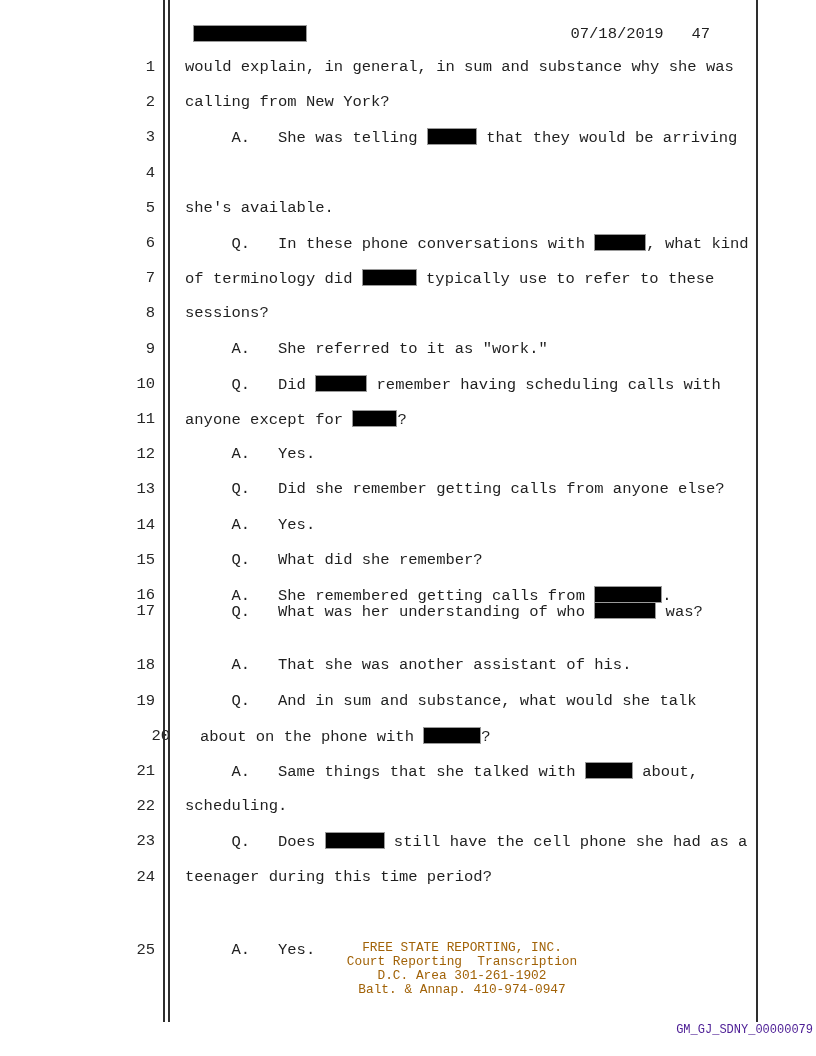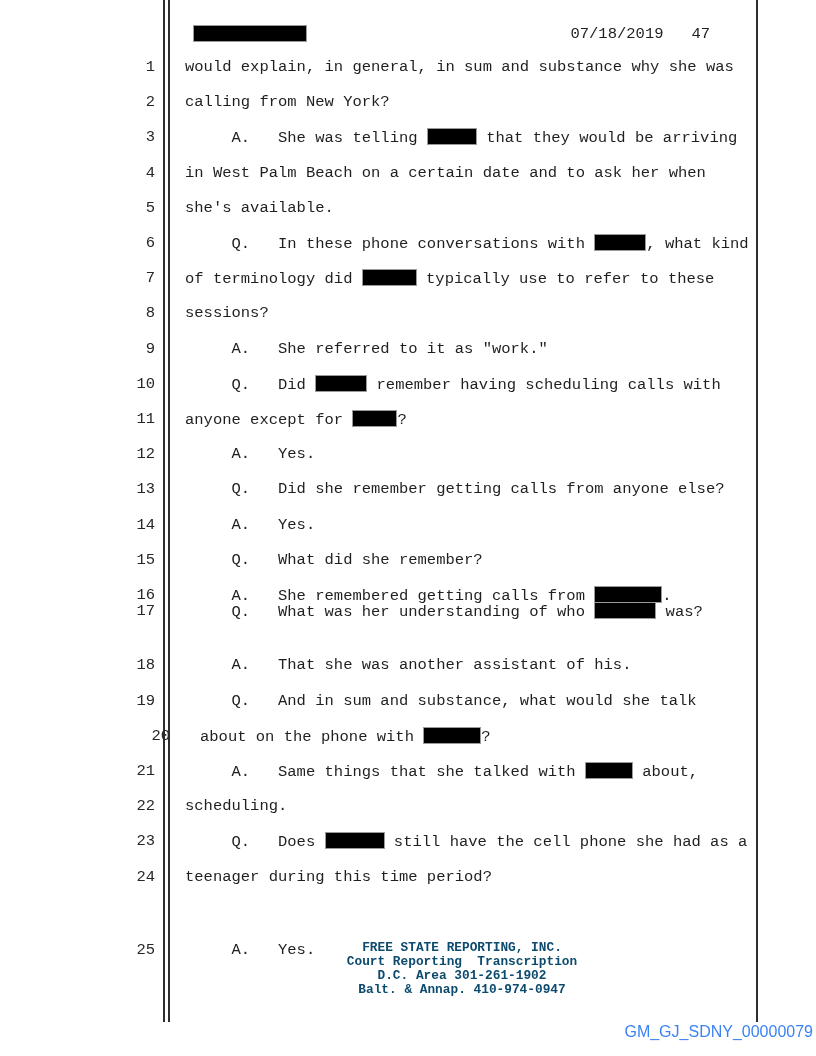--- a/index.html
+++ b/index.html
@@ -28,27 +28,27 @@
     position:absolute;left:112px;width:43px;
     text-align:right;font-size:15.5px;color:#262626;
   }
   .txt{position:absolute;left:185px;white-space:pre;font-size:15.5px;}
   .redact{
     display:inline-block;height:17px;background:#000;
     border:1px solid #9a9a9a;box-sizing:border-box;vertical-align:-3px;
   }
   .footer{
     position:absolute;left:160px;width:604px;top:941px;
-    text-align:center;font-size:12.8px;line-height:14px;color:#0c4a6e;font-weight:bold;
+    text-align:center;font-size:12.8px;line-height:14px;color:#a16207;
   }
   .footer div{white-space:pre;}
   .bates{
     position:absolute;top:1023px;right:3px;
-    font-family:Liberation Sans, sans-serif;
-    font-size:16px;color:#3b82f6;
+    font-family:Liberation Mono, monospace;
+    font-size:12px;color:#4c1d95;
   }
 </style>
 </head>
 <body>
 
 <div class="page">
 
   <div class="rule rule-left-a"></div>
   <div class="rule rule-left-b"></div>
   <div class="rule rule-right"></div>
@@ -65,21 +65,20 @@
       <div class="line" style="top: 93.2px;">
         <span class="num">2</span>
         <span class="txt">calling from New York?</span>
       </div>
       <div class="line" style="top: 128.4px;">
         <span class="num">3</span>
         <span class="txt">     A.   She was telling <span class="redact" style="width: 50px; background: rgb(0, 0, 0);"></span> that they would be arriving</span>
       </div>
       <div class="line" style="top: 163.6px;">
         <span class="num">4</span>
-        <span class="txt">in West Palm Beach on a certain date and to ask her when</span>
       </div>
       <div class="line" style="top: 198.8px;">
         <span class="num">5</span>
         <span class="txt">she's available.</span>
       </div>
       <div class="line" style="top: 234px;">
         <span class="num">6</span>
         <span class="txt">     Q.   In these phone conversations with <span class="redact" style="width: 52px; background: rgb(0, 0, 0);"></span>, what kind</span>
       </div>
       <div class="line" style="top: 269.2px;">

